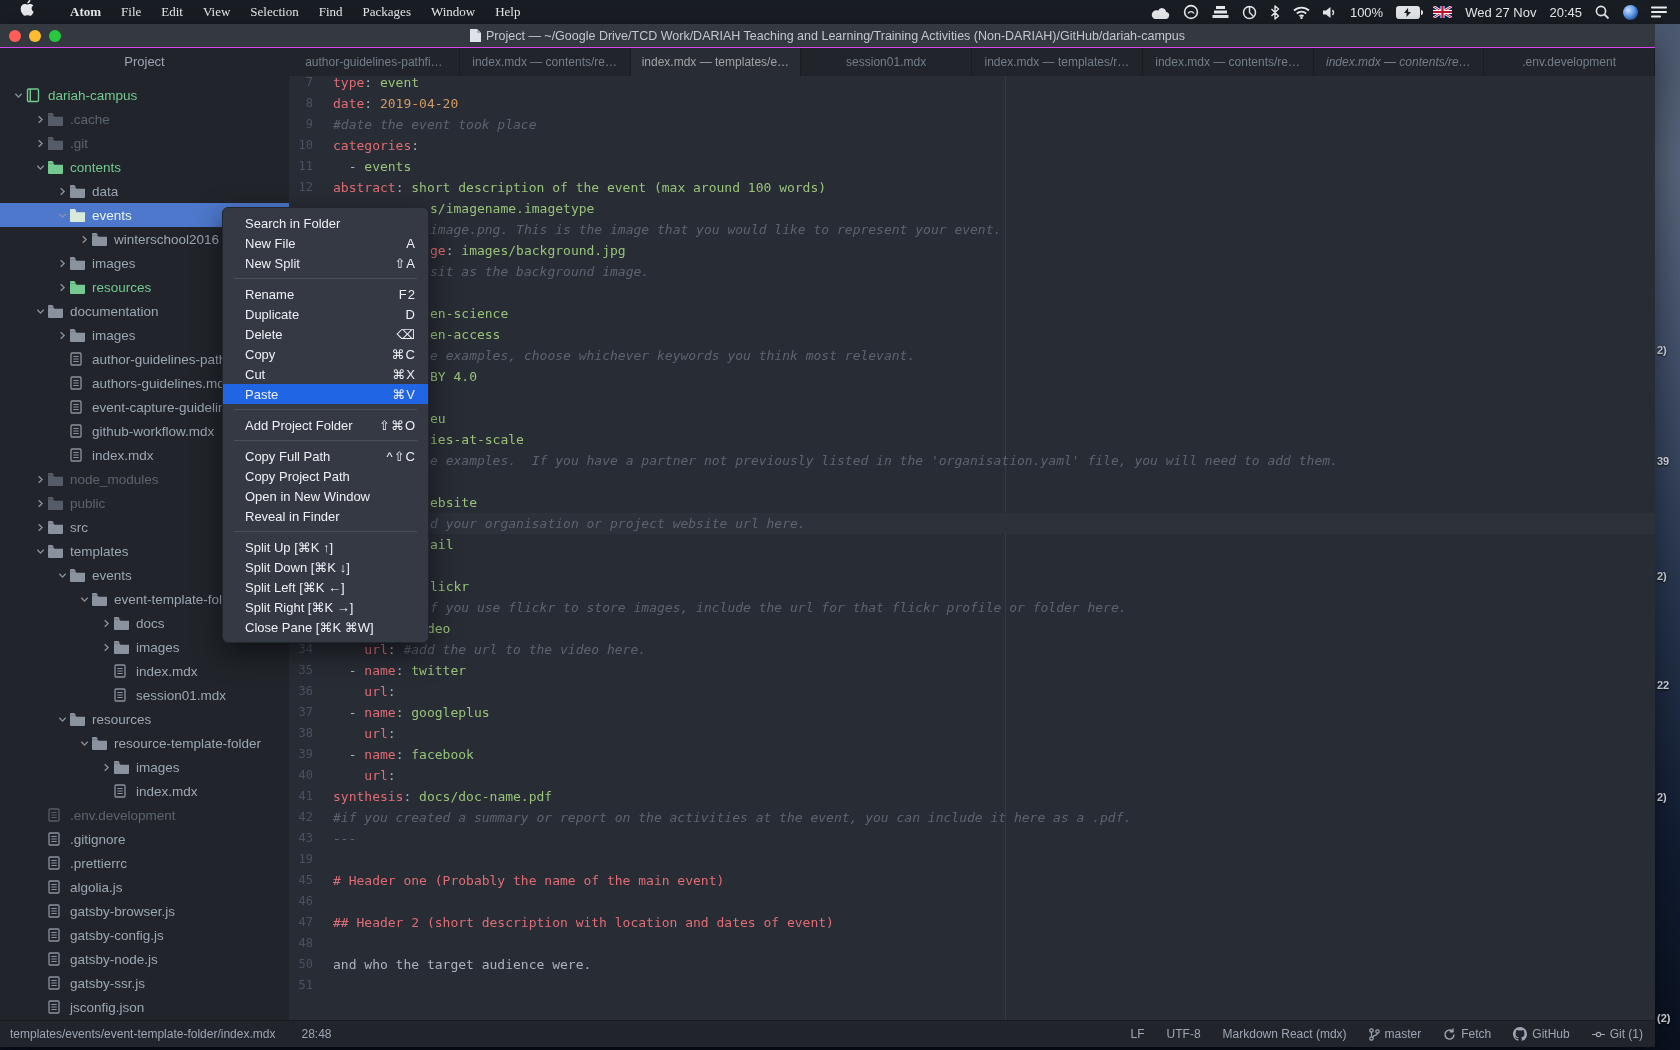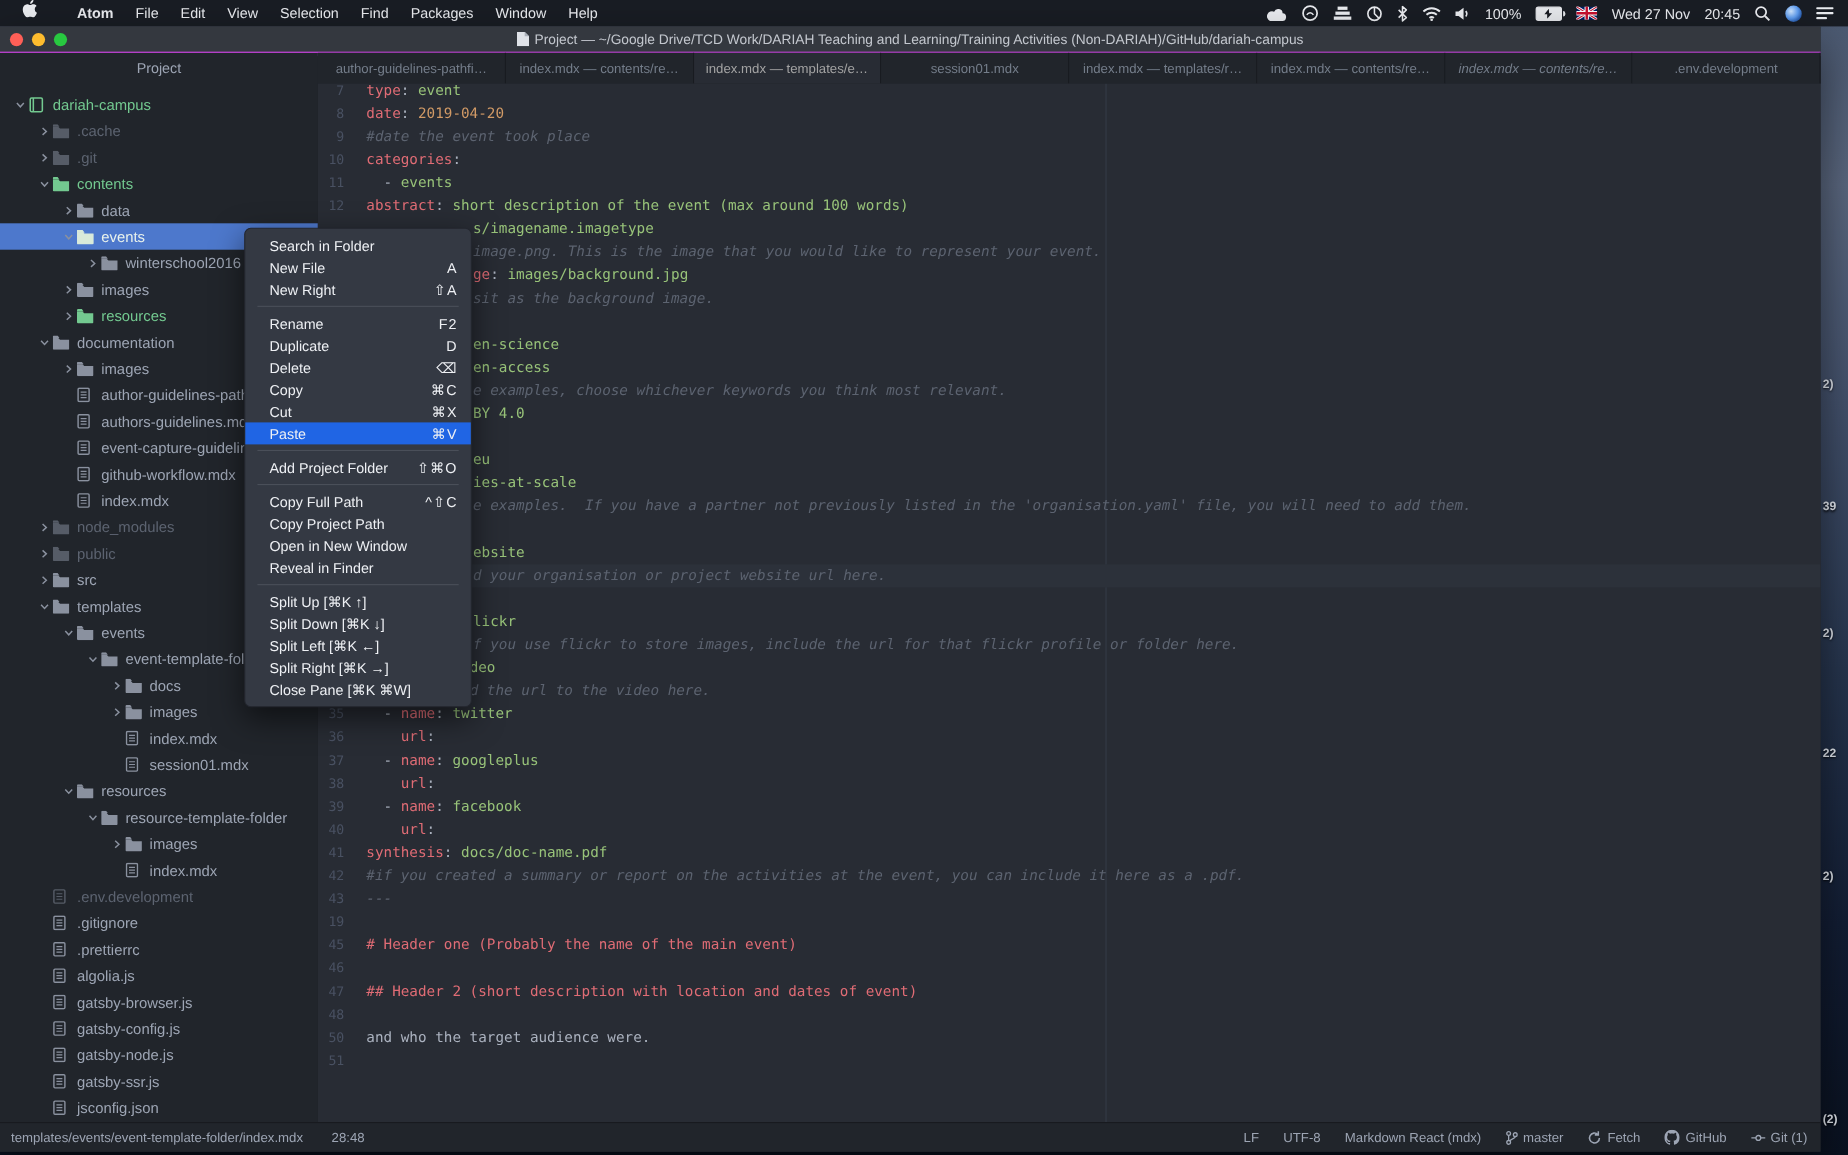--- a/index.html
+++ b/index.html
@@ -2,21 +2,21 @@
 <html><head>
 <meta charset="utf-8">
 <style>
   html,body{margin:0;padding:0;background:#000;}
   #screen{position:relative;width:1680px;height:1050px;overflow:hidden;
     font-family:"Liberation Sans",sans-serif;
     background:linear-gradient(180deg,#4a5870 0%,#5b6880 16%,#45536e 34%,#27364f 58%,#131e35 80%,#0a1221 100%);}
   
   .menubar{position:absolute;left:0;top:0;width:1680px;height:24px;background:#191d24;
     display:flex;align-items:center;color:#eceef2;font-size:13px;}
-  .mb-left{display:flex;align-items:flex-end;padding-left:10px;}
+  .mb-left{display:flex;align-items:flex-end;padding-left:10px;font-family:Liberation Serif, serif;}
   .mb-item{padding:0 10px;height:24px;line-height:24px;white-space:nowrap;}
   .mb-item.app{font-weight:bold;}
   .apple{width:30px;text-align:center;}
   .mb-right{margin-left:auto;display:flex;align-items:center;gap:7px;padding-right:10px;}
   .mb-ic{display:inline-flex;align-items:center;justify-content:center;height:24px;padding:0 3px;}
   .mb-txt{padding:0 3px;white-space:nowrap;}
   .battery{position:relative;width:22px;height:11px;border:1px solid #e8eaee;border-radius:2.5px;background:#e8eaee;}
   .battery:after{content:"";position:absolute;right:-4px;top:3px;width:2px;height:5px;background:#e8eaee;border-radius:0 2px 2px 0;}
   .assistant{width:15px;height:15px;border-radius:50%;background:radial-gradient(circle at 35% 35%,#cfe6ff,#5f9df0 45%,#1d4e9e 80%);}
   
@@ -731,20 +731,21 @@
               <div class="eline cut"><span class="code"><span class="s-v">en-access</span></span></div>
               <div class="eline cut"><span class="code"><span class="s-c">e examples, choose whichever keywords you think most relevant.</span></span></div>
               <div class="eline cut"><span class="code"><span class="s-v">BY 4.0</span></span></div>
               <div class="eline cut"><span class="code"></span></div>
               <div class="eline cut"><span class="code"><span class="s-v">eu</span></span></div>
               <div class="eline cut"><span class="code"><span class="s-v">ies-at-scale</span></span></div>
               <div class="eline cut"><span class="code"><span class="s-c">e examples.  If you have a partner not previously listed in the 'organisation.yaml' file, you will need to add them.</span></span></div>
               <div class="eline cut"><span class="code"></span></div>
               <div class="eline cut"><span class="code"><span class="s-v">ebsite</span></span></div>
               <div class="eline cut cur"><span class="code"><span class="s-c">d your organisation or project website url here.</span></span></div>
+              <div class="eline cut"><span class="code"><span class="s-v">ail</span></span></div>
               <div class="eline cut"><span class="code"></span></div>
               <div class="eline cut"><span class="code"><span class="s-v">lickr</span></span></div>
               <div class="eline cut"><span class="code"><span class="s-c">f you use flickr to store images, include the url for that flickr profile or folder here.</span></span></div>
               <div class="eline"><span class="ln">33</span><span class="code"><span class="s-p">  - </span><span class="s-k">name</span><span class="s-p">: </span><span class="s-v">video</span></span></div>
               <div class="eline"><span class="ln">34</span><span class="code"><span class="s-p">    </span><span class="s-k">url</span><span class="s-p">: </span><span class="s-c">#add the url to the video here.</span></span></div>
               <div class="eline"><span class="ln">35</span><span class="code"><span class="s-p">  - </span><span class="s-k">name</span><span class="s-p">: </span><span class="s-v">twitter</span></span></div>
               <div class="eline"><span class="ln">36</span><span class="code"><span class="s-p">    </span><span class="s-k">url</span><span class="s-p">:</span></span></div>
               <div class="eline"><span class="ln">37</span><span class="code"><span class="s-p">  - </span><span class="s-k">name</span><span class="s-p">: </span><span class="s-v">googleplus</span></span></div>
               <div class="eline"><span class="ln">38</span><span class="code"><span class="s-p">    </span><span class="s-k">url</span><span class="s-p">:</span></span></div>
               <div class="eline"><span class="ln">39</span><span class="code"><span class="s-p">  - </span><span class="s-k">name</span><span class="s-p">: </span><span class="s-v">facebook</span></span></div>
@@ -821,21 +822,21 @@
 
     <div class="ctxmenu" id="ctxmenu">
         <div class="cm-item">
           <span>Search in Folder</span>
         </div>
         <div class="cm-item">
           <span>New File</span>
           <span class="sc">A</span>
         </div>
         <div class="cm-item">
-          <span>New Right</span>
+          <span>New Split</span>
           <span class="sc">⇧A</span>
         </div>
         <div class="cm-sep"></div>
         <div class="cm-item">
           <span>Rename</span>
           <span class="sc">F2</span>
         </div>
         <div class="cm-item">
           <span>Duplicate</span>
           <span class="sc">D</span>

